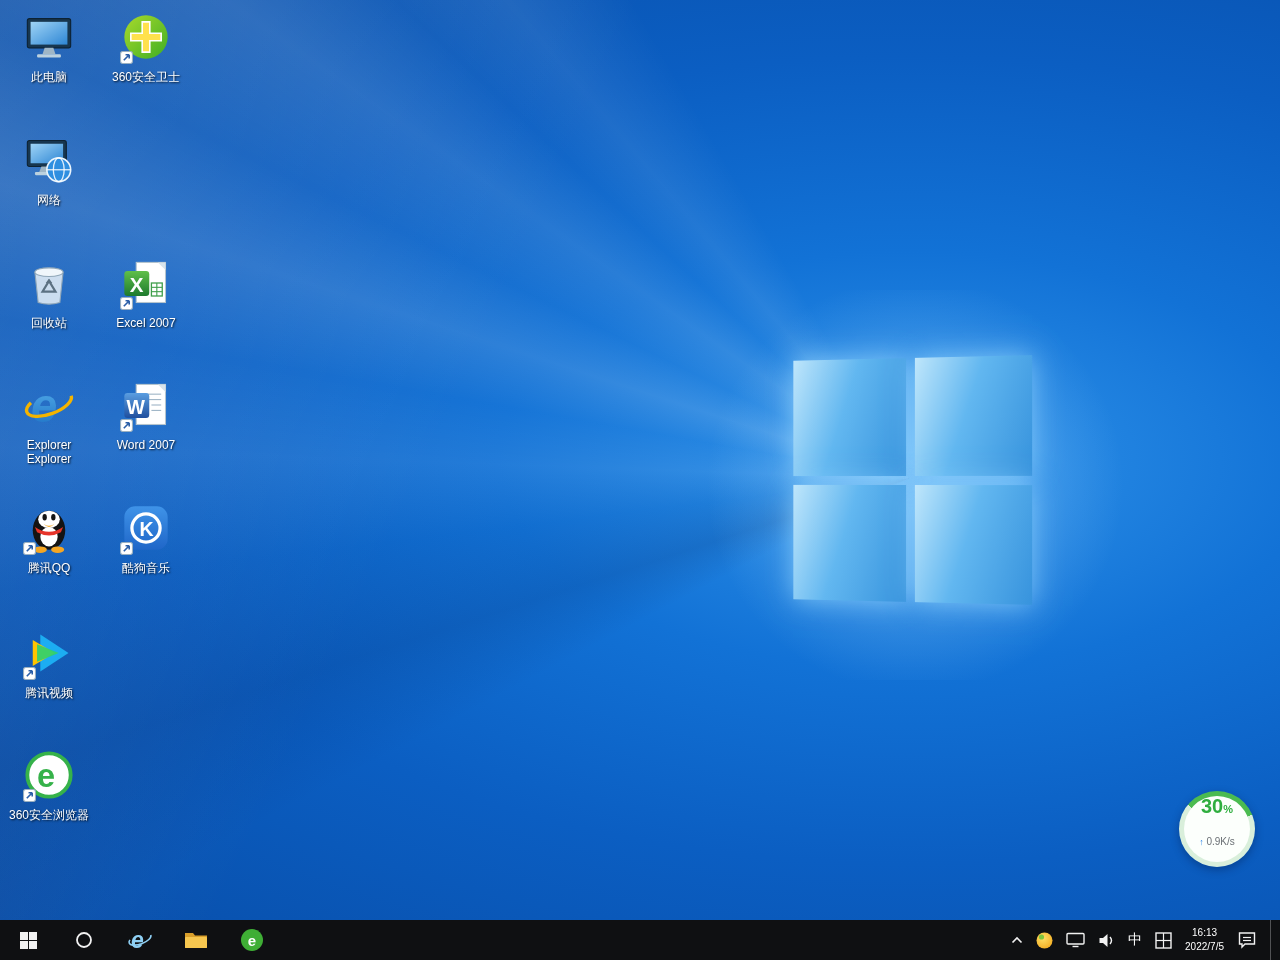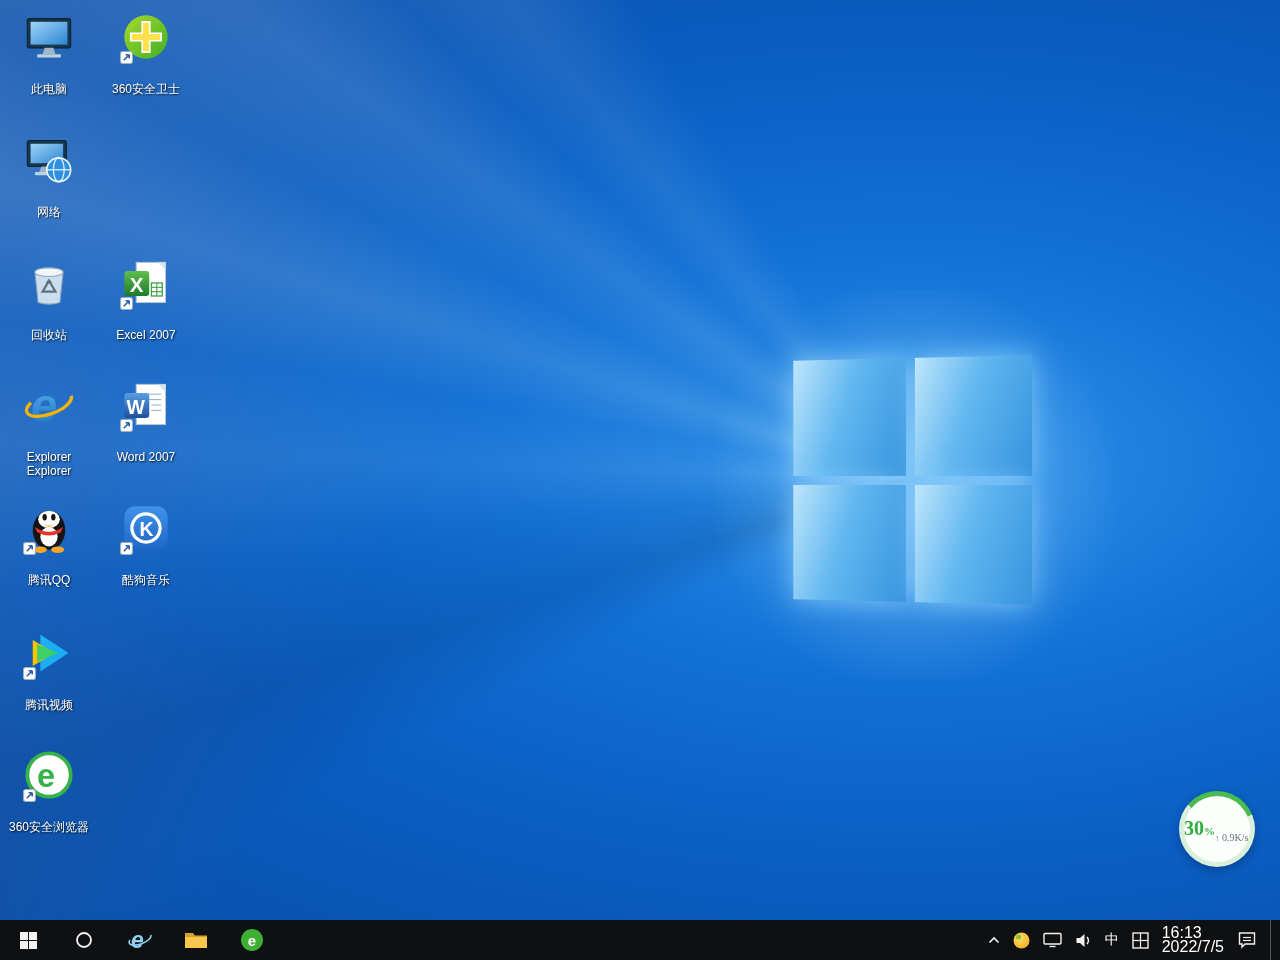--- a/index.html
+++ b/index.html
@@ -42,47 +42,47 @@
     display:grid;grid-template-columns:1fr 1fr;grid-template-rows:1fr 1fr;gap:9px;
     transform:perspective(1100px) rotateY(-12deg);
   }
   .winlogo .pane{
     background:linear-gradient(108deg,#bfe6fb 0%,#62b7f0 45%,#3793dd 100%);
     box-shadow:0 0 26px rgba(150,215,255,.75);
   }
   
   .dicon{position:absolute;width:90px;text-align:center;cursor:pointer;}
   .dicon .art{width:58px;height:58px;margin:0 auto;position:relative;display:flex;align-items:center;justify-content:center;}
-  .dicon .lbl{margin-top:16px;font-size:12px;line-height:14px;color:#fff;text-shadow:1px 1px 2px rgba(0,0,0,.85);word-break:break-word;}
+  .dicon .lbl{margin-top:4px;font-size:12px;line-height:14px;color:#fff;text-shadow:1px 1px 2px rgba(0,0,0,.85);word-break:break-word;}
   .badge{position:absolute;left:3px;bottom:2px;width:13px;height:13px;}
   
   .ball{
     position:absolute;left:1179px;top:791px;width:76px;height:76px;border-radius:50%;
     background:conic-gradient(from -50deg,#4bbb50 0deg 118deg,#d9efdb 118deg 360deg);
     box-shadow:0 3px 8px rgba(0,20,60,.35);cursor:pointer;
   }
   .ball .inner{
     position:absolute;left:5px;top:5px;width:66px;height:66px;border-radius:50%;
-    background:#fcfffc;display:flex;align-items:center;font-family:Liberation Serif, serif;
+    background:#fcfffc;display:flex;flex-direction:column;align-items:center;
   }
   .ball .pct{font-size:20px;font-weight:bold;color:#2fae3f;line-height:20px;}
   .ball .pct .unit{font-size:11px;font-weight:bold;}
   .ball .spd{font-size:10px;color:#6a6f74;margin-top:17px;}
   .ball .spd .arr{color:#2f86e8;font-size:9px;}
   
   .taskbar{
     position:absolute;left:0;top:920px;width:1280px;height:40px;background:#0f1012;
     display:flex;align-items:center;justify-content:space-between;color:#fff;
   }
   .tb-left{display:flex;height:40px;}
   .tb-btn{width:56px;height:40px;display:flex;align-items:center;justify-content:center;cursor:pointer;}
   .tb-right{display:flex;align-items:center;height:40px;gap:13px;padding-right:4px;}
   .tray-item{display:flex;align-items:center;justify-content:center;cursor:pointer;height:40px;}
   .ime-zh{font-size:14px;color:#fff;}
-  .clock{font-size:16px;line-height:14px;text-align:left;cursor:pointer;}
+  .clock{font-size:10px;line-height:14px;text-align:center;cursor:pointer;}
   .edge{width:5px;height:40px;border-left:1px solid rgba(255,255,255,.28);cursor:pointer;}
   .circle-green-e{width:22px;height:22px;border-radius:50%;background:#3fae35;color:#fff;
     display:flex;align-items:center;justify-content:center;font-weight:bold;font-size:15px;}
 </style>
 </head>
 <body>
 
 <div class="desktop">
   <div class="rays"></div>
   <div class="glow"></div>

